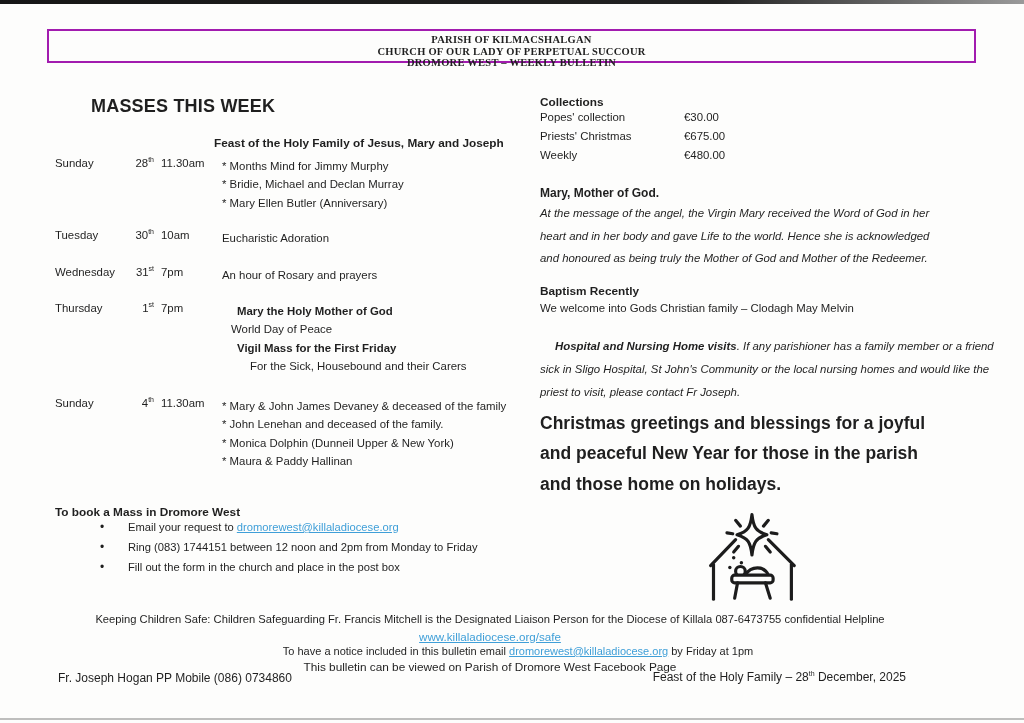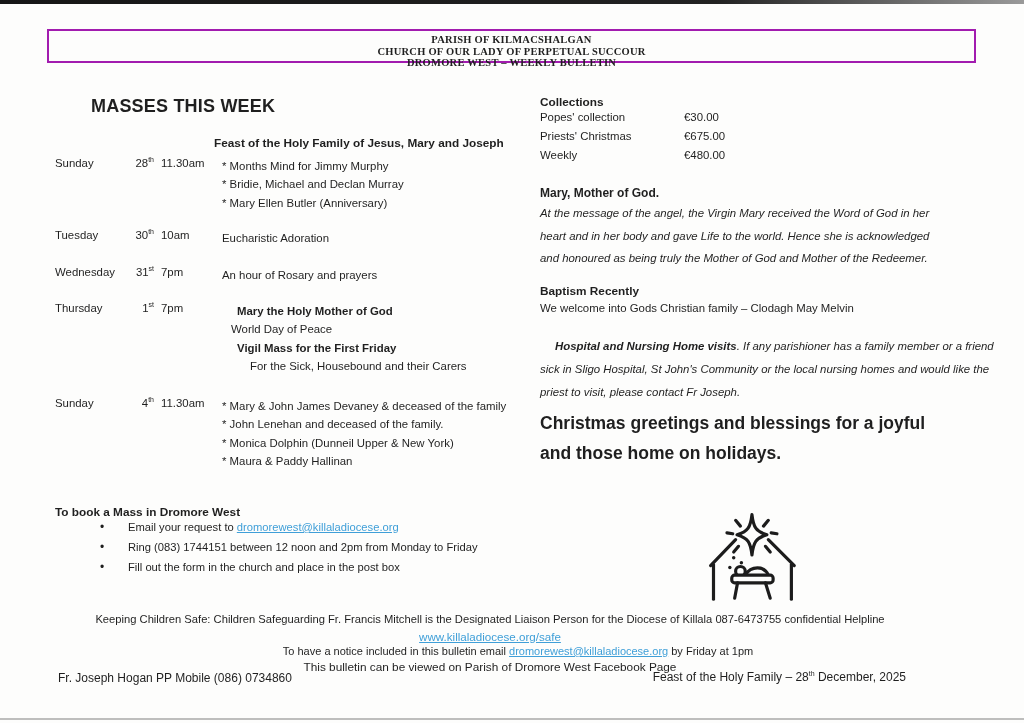--- a/index.html
+++ b/index.html
@@ -175,20 +175,21 @@
 <div class="abs baptism-body">We welcome into Gods Christian family – Clodagh May Melvin</div>
 
 <div class="abs para hospital-para">
   <div><span class="b">Hospital and Nursing Home visits</span><span>. If any parishioner has a family member or a friend</span></div>
   <div>sick in Sligo Hospital, St John's Community or the local nursing homes and would like the</div>
   <div>priest to visit, please contact Fr Joseph.</div>
 </div>
 
 <div class="abs greeting">
   <div>Christmas greetings and blessings for a joyful</div>
+  <div>and peaceful New Year for those in the parish</div>
   <div>and those home on holidays.</div>
 </div>
 
 <svg class="abs nativity" width="100" height="96" viewBox="0 0 104 96">
   <g stroke="#1c1c1c" stroke-width="3.3" fill="none" stroke-linecap="round" stroke-linejoin="round">
     <path d="M13,95 V59"></path>
     <path d="M10,60 L36,33"></path>
     <path d="M70,33 L97,60"></path>
     <path d="M94,95 V59"></path>
     <path d="M53,7 C54.5,20 57,24.5 68.5,28 C57,31.5 54.5,36 53,49 C51.5,36 49,31.5 37.5,28 C49,24.5 51.5,20 53,7 Z" fill="#fdfdfc"></path>

